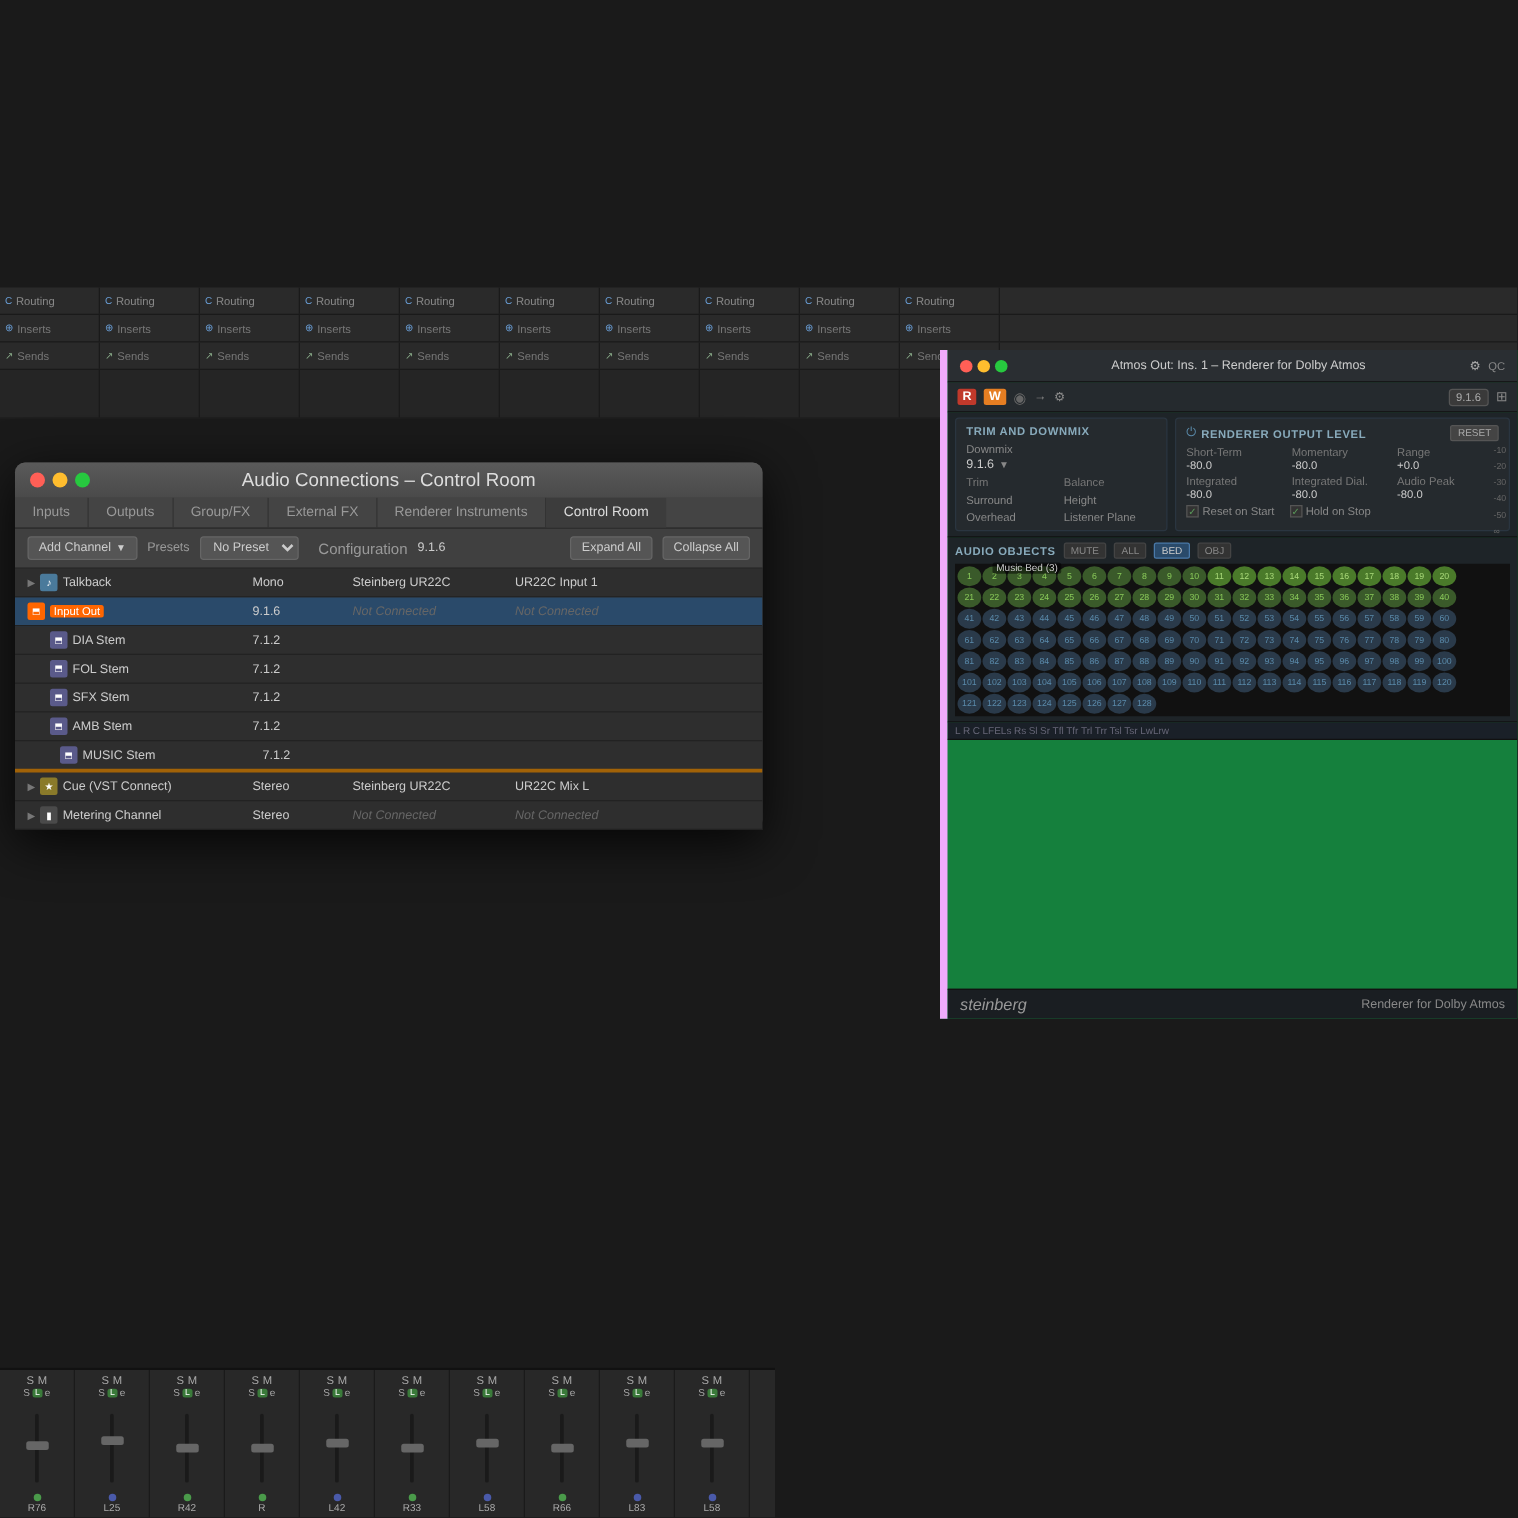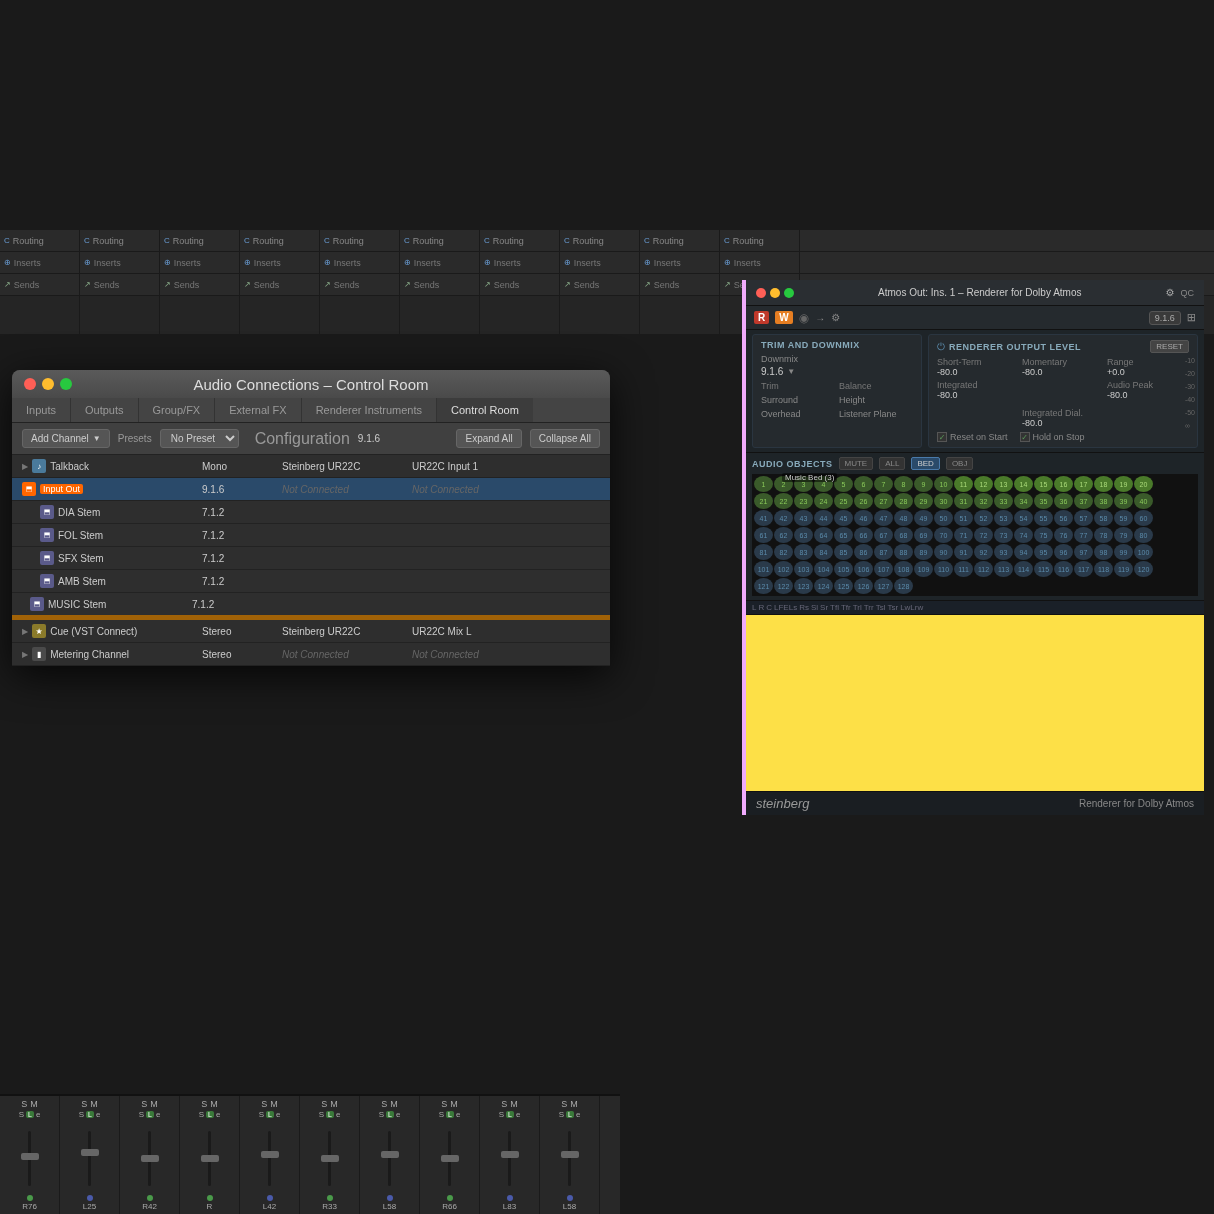--- a/index.html
+++ b/index.html
@@ -184,21 +184,21 @@
 
   <div style="display:flex;align-items:center;padding:6px 10px;background:#404040;border-bottom:1px solid #222;gap:8px;">
     <button style="background:#555;border:1px solid #666;border-radius:3px;color:#ccc;padding:3px 8px;font-size:10px;cursor:pointer;display:flex;align-items:center;gap:4px;">
       <span>Add Channel</span>
       <span style="font-size:8px;">▼</span>
     </button>
     <span style="color:#999;font-size:10px;">Presets</span>
     <select style="background:#555;border:1px solid #666;border-radius:3px;color:#ccc;padding:2px 6px;font-size:10px;">
       <option>No Preset</option>
     </select>
-    <span style="color:#999;font-size:16px;margin-left:8px;">Configuration</span>
+    <span style="color:#999;font-size:12px;margin-left:8px;">Configuration</span>
     <span style="color:#ccc;font-size:10px;">9.1.6</span>
     <button style="background:#555;border:1px solid #666;border-radius:3px;color:#ccc;padding:3px 8px;font-size:10px;cursor:pointer;margin-left:auto;">Expand All</button>
     <button style="background:#555;border:1px solid #666;border-radius:3px;color:#ccc;padding:3px 8px;font-size:10px;cursor:pointer;">Collapse All</button>
   </div>
 
 
   <div style="background:#2e2e2e;max-height:240px;overflow-y:auto;">
 
     <div style="display:grid;grid-template-columns:180px 80px 130px 170px;padding:4px 10px;border-bottom:1px solid #222;align-items:center;font-size:10px;">
       <div style="display:flex;align-items:center;gap:4px;">
@@ -258,21 +258,21 @@
       <div style="display:flex;align-items:center;gap:4px;">
         <span style="width:14px;"></span>
         <span style="width:14px;height:14px;background:#5a5a8a;border-radius:2px;display:inline-flex;align-items:center;justify-content:center;font-size:7px;color:#fff;">⬒</span>
         <span>AMB Stem</span>
       </div>
       <span>7.1.2</span>
       <span></span>
       <span></span>
     </div>
 
-    <div style="display:grid;grid-template-columns:180px 80px 130px 170px;padding:4px 0;border-bottom:5px solid #a16207;align-items:center;font-size:10px;">
+    <div style="display:grid;grid-template-columns:180px 80px 130px 170px;padding:4px 18px;border-bottom:3px solid #a16207;align-items:center;font-size:10px;">
       <div style="display:flex;align-items:center;gap:4px;">
         <span style="width:14px;"></span>
         <span style="width:14px;height:14px;background:#5a5a8a;border-radius:2px;display:inline-flex;align-items:center;justify-content:center;font-size:7px;color:#fff;">⬒</span>
         <span>MUSIC Stem</span>
       </div>
       <span>7.1.2</span>
       <span></span>
       <span></span>
     </div>
 
@@ -294,21 +294,21 @@
         <span>Metering Channel</span>
       </div>
       <span>Stereo</span>
       <span style="color:#666;font-style:italic;">Not Connected</span>
       <span style="color:#666;font-style:italic;">Not Connected</span>
     </div>
 
   </div>
 </div>
 
-<div style="position:absolute;top:280px;right:10px;width:462px;height:535px;background:#fde047;border-left:4px solid #f0abfc;z-index:50;overflow:hidden;">
+<div style="position:absolute;top:280px;right:0;width:462px;height:535px;background:#15803d;border-left:6px solid #f0abfc;z-index:50;overflow:hidden;">
 
   <div style="background:#2a2e32;height:26px;display:flex;align-items:center;padding:0 10px;border-bottom:1px solid #111;gap:6px;font-size:10px;color:#aaa;">
     <div style="display:flex;gap:4px;">
       <div style="width:10px;height:10px;border-radius:50%;background:#ff5f56;"></div>
       <div style="width:10px;height:10px;border-radius:50%;background:#ffbd2e;"></div>
       <div style="width:10px;height:10px;border-radius:50%;background:#27c93f;"></div>
     </div>
     <span style="flex:1;text-align:center;font-size:10px;color:#ccc;">Atmos Out: Ins. 1 – Renderer for Dolby Atmos</span>
     <span style="cursor:pointer;">⚙</span>
     <span style="font-size:9px;color:#888;">QC</span>
@@ -362,21 +362,21 @@
           <div style="color:#777;">Range</div>
           <div style="color:#ccc;">+0.0</div>
         </div>
       </div>
       <div style="display:grid;grid-template-columns:repeat(3,1fr);gap:3px;font-size:9px;margin-bottom:4px;">
         <div>
           <div style="color:#777;">Integrated</div>
           <div style="color:#ccc;">-80.0</div>
         </div>
         <div>
-          <div style="color:#777;margin-top:28px;">Integrated Dial.</div>
+          <div style="color:#777;">Integrated Dial.</div>
           <div style="color:#ccc;">-80.0</div>
         </div>
         <div>
           <div style="color:#777;">Audio Peak</div>
           <div style="color:#ccc;">-80.0</div>
         </div>
       </div>
       <div style="display:flex;gap:12px;font-size:9px;color:#888;align-items:center;">
         <div style="display:flex;align-items:center;gap:3px;cursor:pointer;">
           <span style="width:10px;height:10px;border:1px solid #555;background:#333;display:inline-flex;align-items:center;justify-content:center;font-size:8px;color:#5a9a5a;">✓</span>

